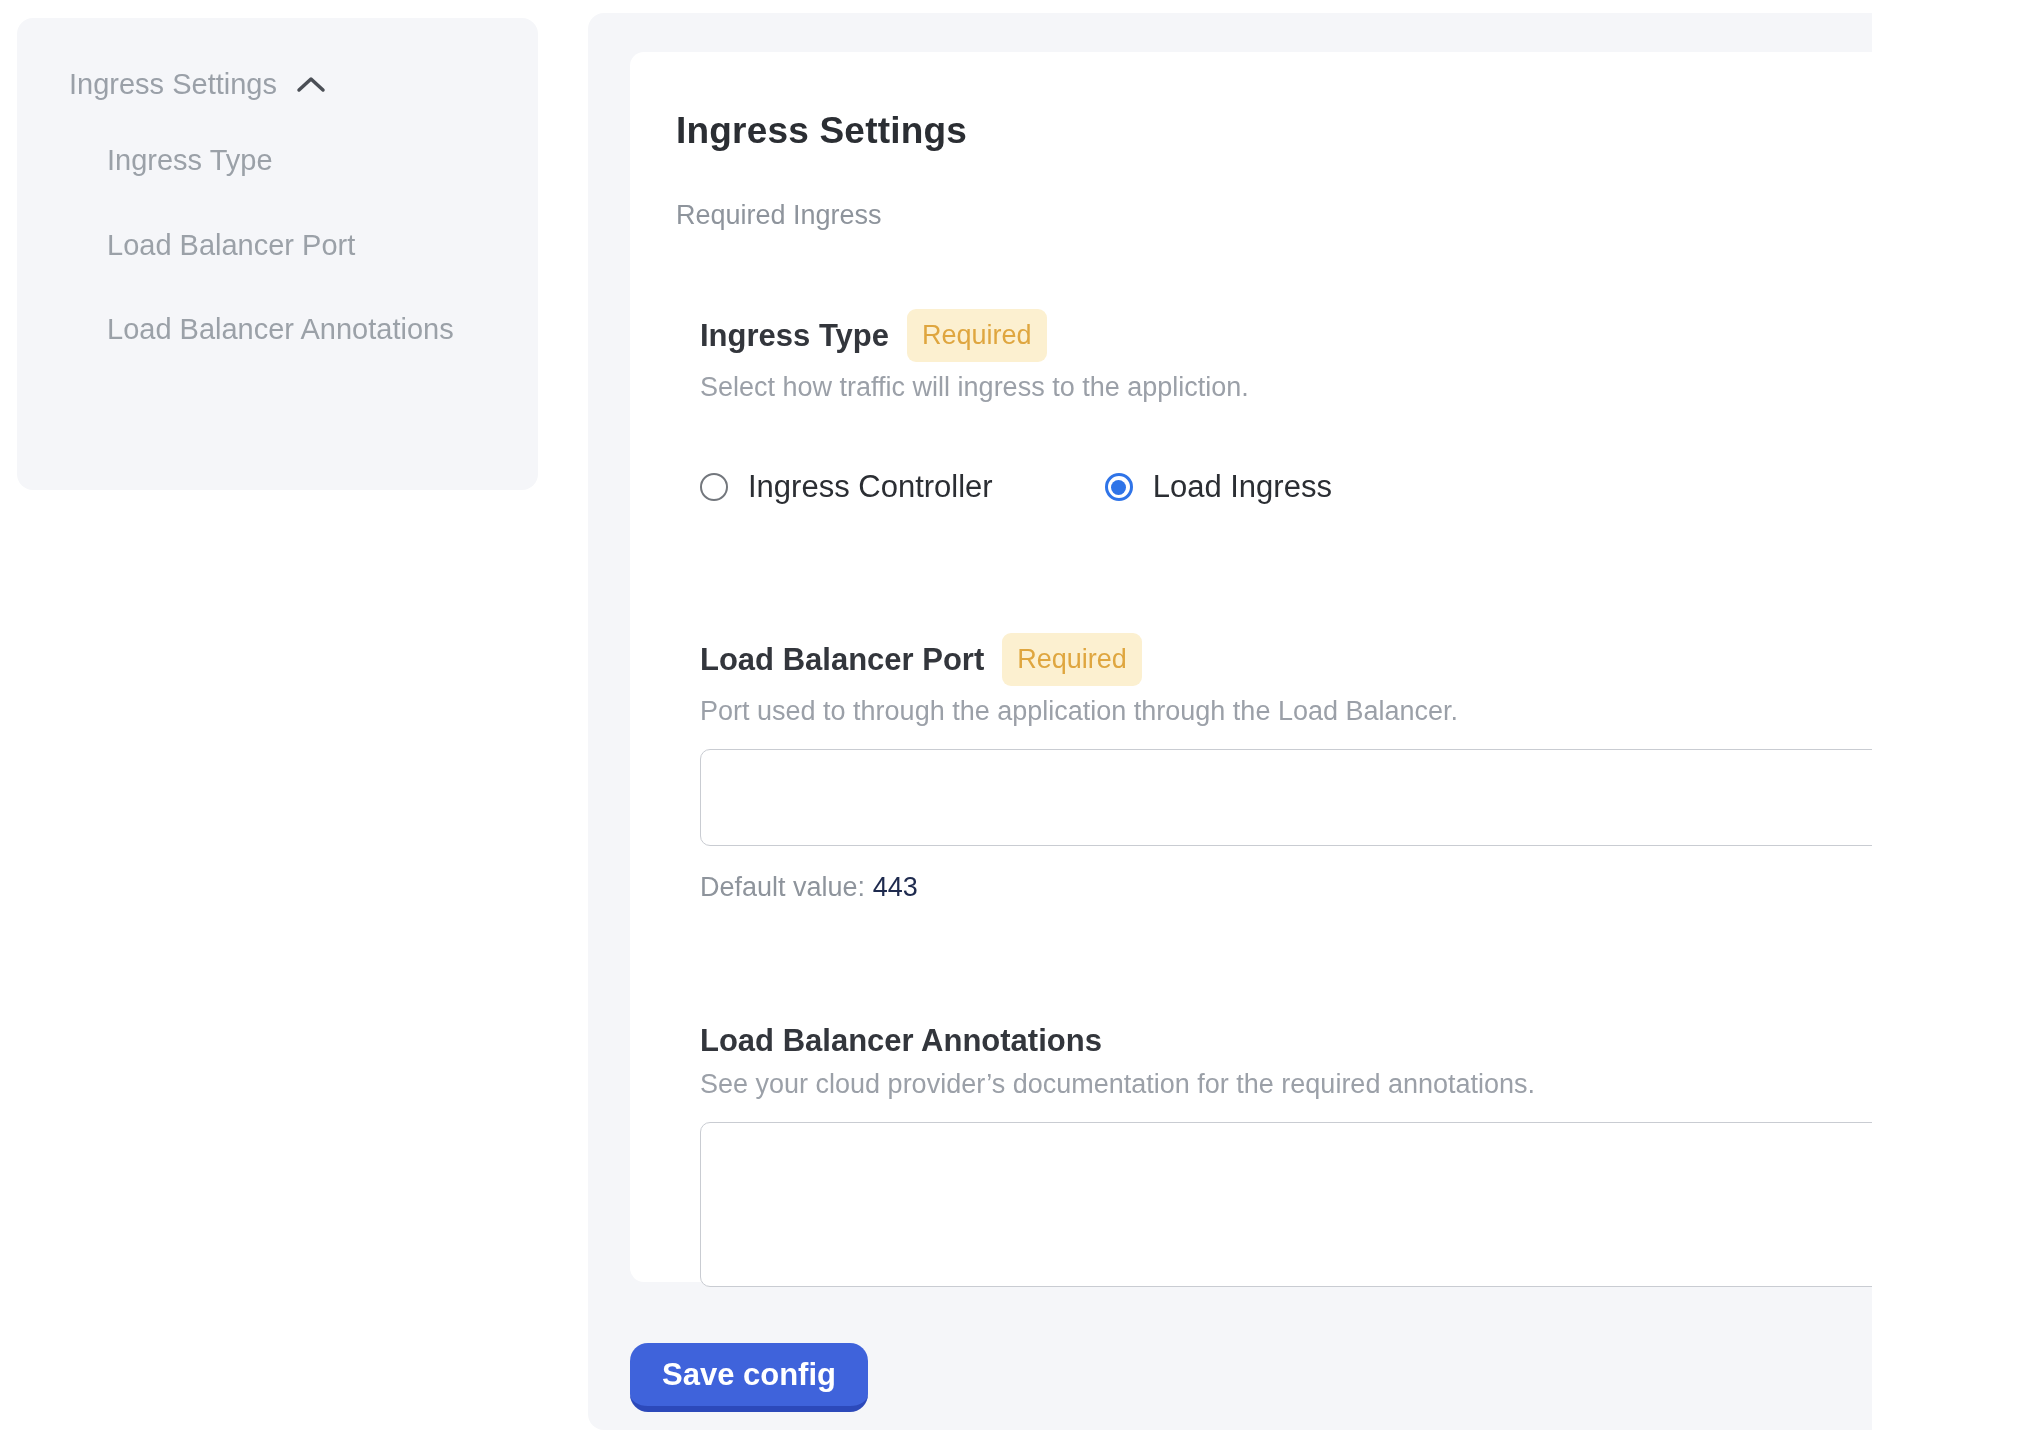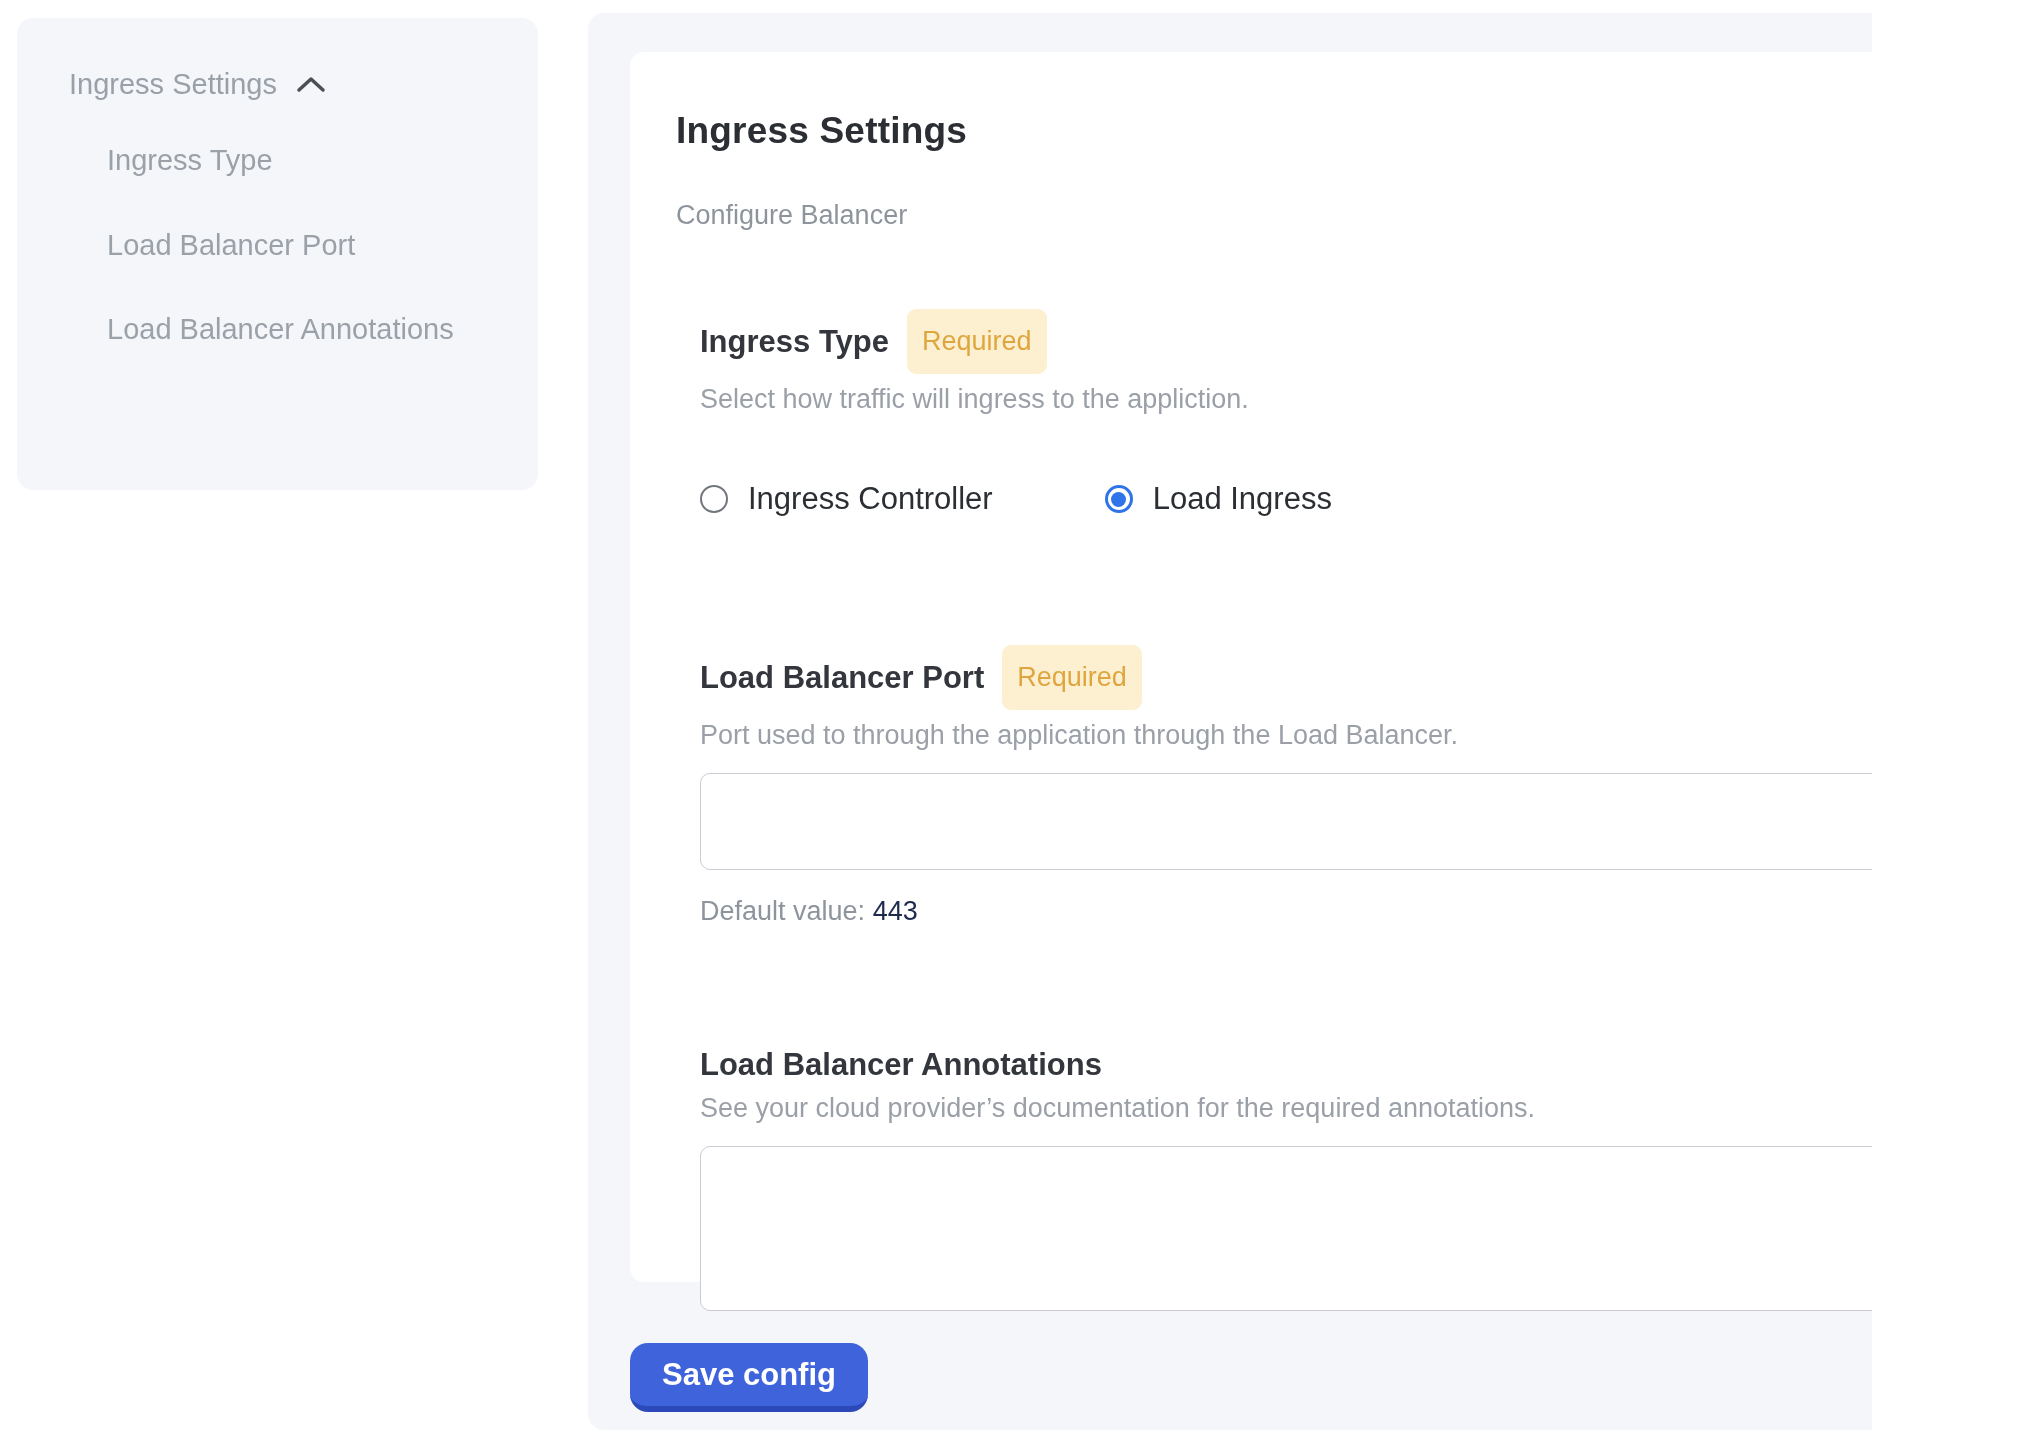--- a/index.html
+++ b/index.html
@@ -35,21 +35,21 @@
     background: #ffffff; border-radius: 14px; padding: 58px 48px 0 46px;
   }
   .card-title { font-size: 37px; font-weight: 700; color: #2b2e33; letter-spacing: 0.2px; }
   .card-subtitle { margin-top: 48px; font-size: 27px; color: #8e949c; }
 
   .section { margin-left: 24px; }
   .section-heading-row { display: flex; align-items: center; }
   .section-heading { font-size: 31px; font-weight: 700; color: #33363c; }
   .badge {
     margin-left: 18px; background: #fcf0d0; color: #dfa63f;
-    font-size: 27px; padding: 17px 15px; border-radius: 9px; font-weight: 400;
+    font-size: 27px; padding: 11px 15px; border-radius: 9px; font-weight: 400;
   }
   .section-desc { margin-top: 10px; font-size: 27px; color: #9ba0a8; }
 
   .sec-ingress-type { margin-top: 78px; }
   .sec-lb-port { margin-top: 128px; }
   .sec-lb-annotations { margin-top: 120px; }
 
   
   .radio-row { margin-top: 66px; display: flex; align-items: flex-end; }
   .radio-option { display: flex; align-items: center; cursor: pointer; }
@@ -109,21 +109,21 @@
       <div class="sidebar-item">Ingress Type</div>
       <div class="sidebar-item">Load Balancer Port</div>
       <div class="sidebar-item">Load Balancer Annotations</div>
     </div>
   </nav>
 
   <div class="main-bg">
 
     <section class="card">
       <h1 class="card-title">Ingress Settings</h1>
-      <div class="card-subtitle">Configure Balancer</div>
+      <div class="card-subtitle">Required Ingress</div>
 
       <div class="section sec-ingress-type">
         <div class="section-heading-row">
           <span class="section-heading">Ingress Type</span>
           <span class="badge">Required</span>
         </div>
         <div class="section-desc">Select how traffic will ingress to the appliction.</div>
 
         <div class="radio-row">
           <div class="radio-option">

